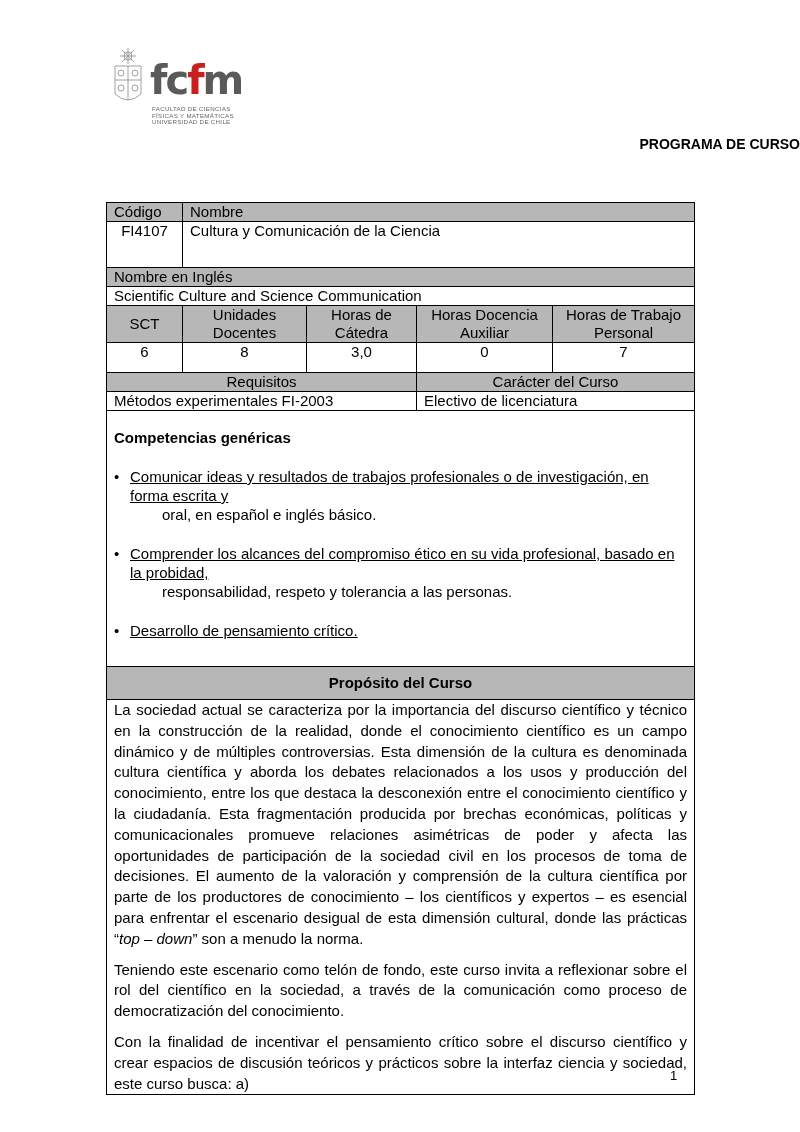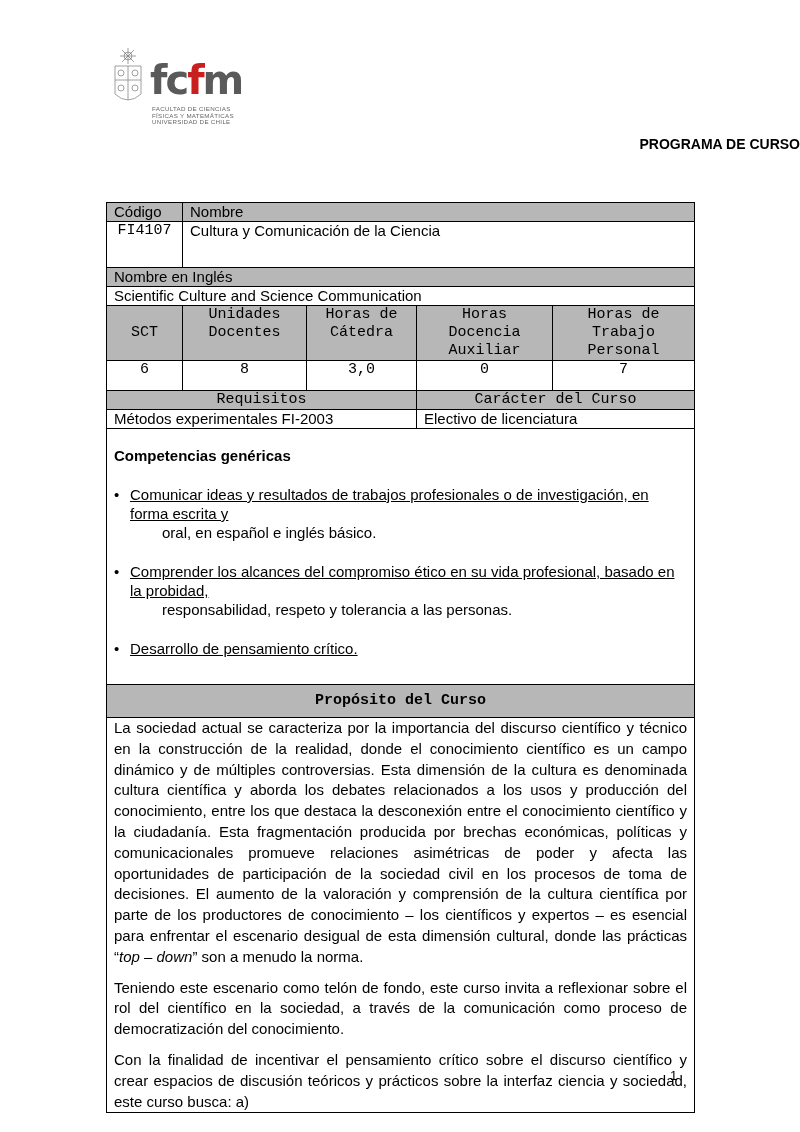--- a/index.html
+++ b/index.html
@@ -6,21 +6,21 @@
   body { width:800px; height:1132px; position:relative; font-family:"Liberation Sans", sans-serif; color:#000; overflow:hidden; }
   .logo { position:absolute; left:112px; top:44px; width:130px; height:84px; }
   .logo .crest { position:absolute; left:0; top:4px; width:32px; height:60px; }
   .logo .mark { position:absolute; left:38px; top:16px; font-family:"DejaVu Sans", sans-serif; font-weight:bold; font-size:40px; letter-spacing:-2px; color:#5a5a5a; line-height:40px; }
   .logo .mark .f2 { color:#c8201e; }
   .logo .sub { position:absolute; left:40px; top:62px; font-size:6.2px; line-height:6.6px; color:#666; letter-spacing:0.3px; white-space:nowrap; }
   .title { position:absolute; left:0; width:800px; top:136px; text-align:right; font-weight:bold; font-size:14px; }
   table.form { position:absolute; left:106px; top:166px; width:588px; border-collapse:collapse; font-size:15px; table-layout:fixed;margin-top:36px; }
   table.form td { border:1.5px solid #000; padding:0 7px; vertical-align:top; line-height:18px; }
   .hd { background:#b7b7b7; }
-  .c { text-align:center;font-family:Liberation Mono, monospace; }
+  .c { text-align:center; }
   .b { font-weight:bold; }
   .comp-body { padding:18px 7px 26px 7px !important; }
   .comp-body .sub-h { font-weight:bold; margin:0 0 20px 0; }
   .comp-body ul { list-style:none; margin:0; padding:0; }
   .comp-body li { position:relative; padding-left:16px; margin-bottom:20px; line-height:19px; }
   .comp-body li .bullet { position:absolute; left:0; top:0; }
   .comp-body li .cont { display:block;text-decoration:underline; }
   .comp-body li .indent { padding-left:32px; display:block; }
   .prop { padding:0 7px !important; }
   .prop p { margin:0 0 10px 0; text-align:justify; line-height:20.8px; }

